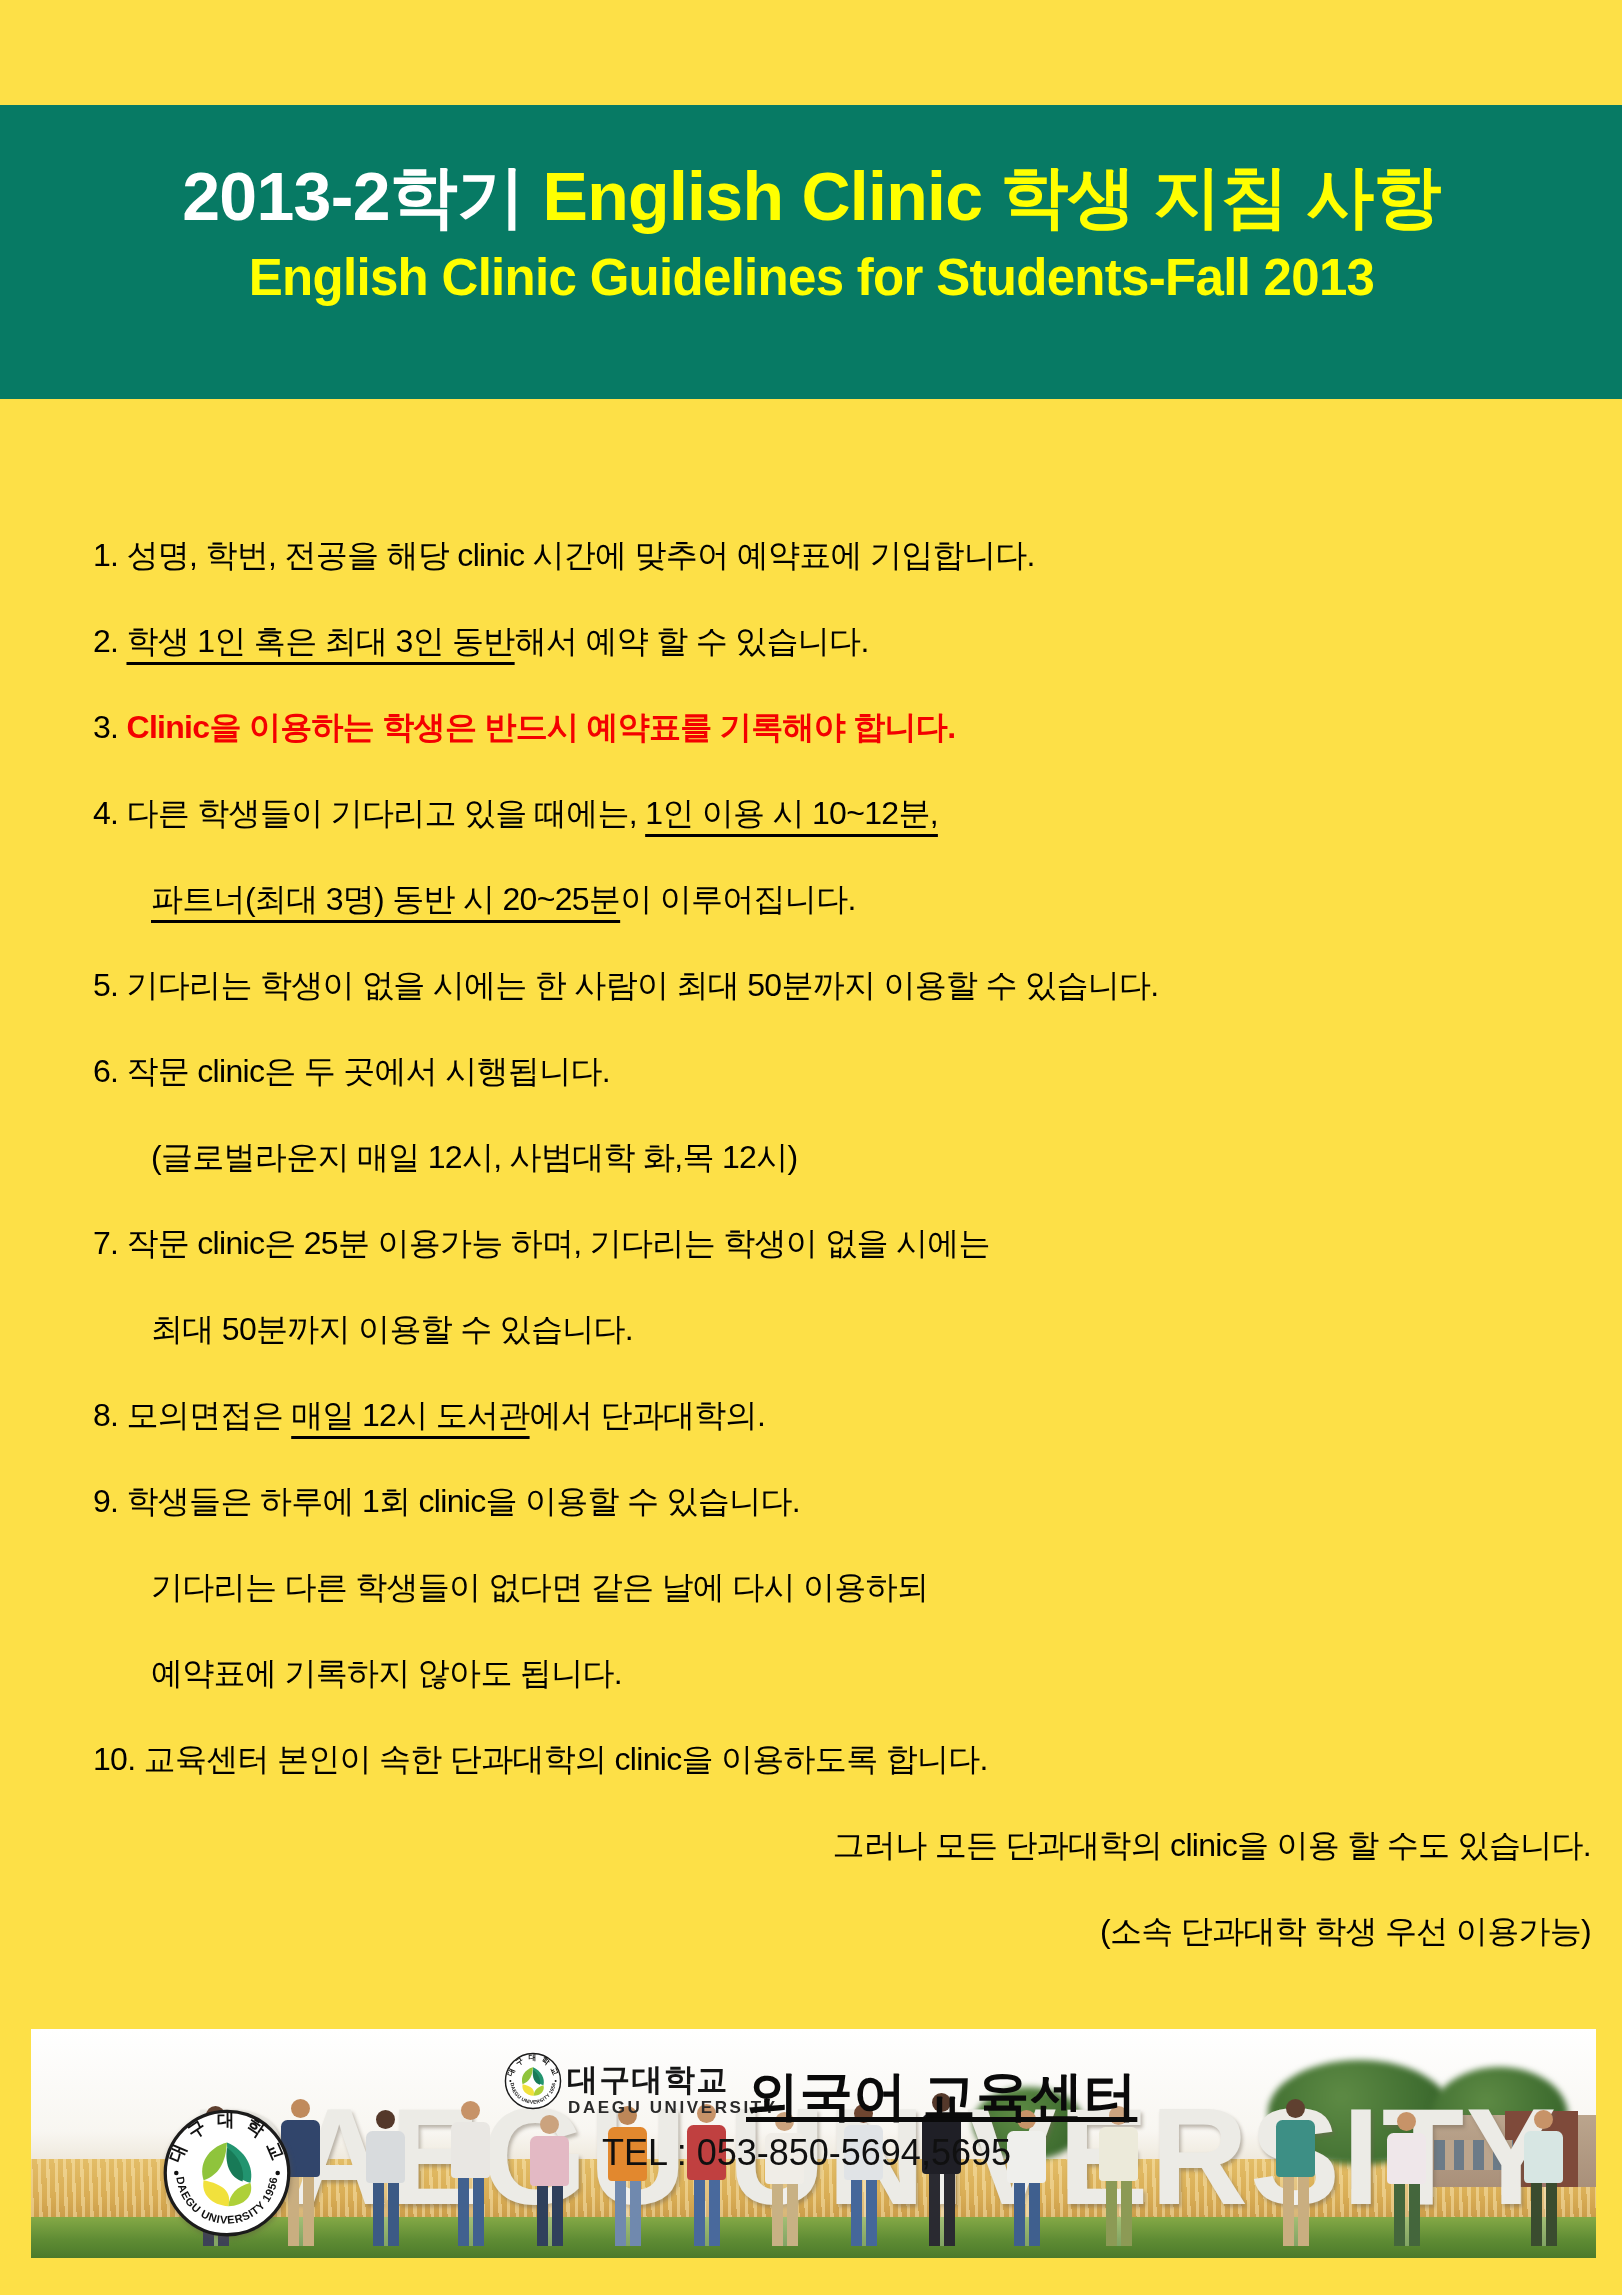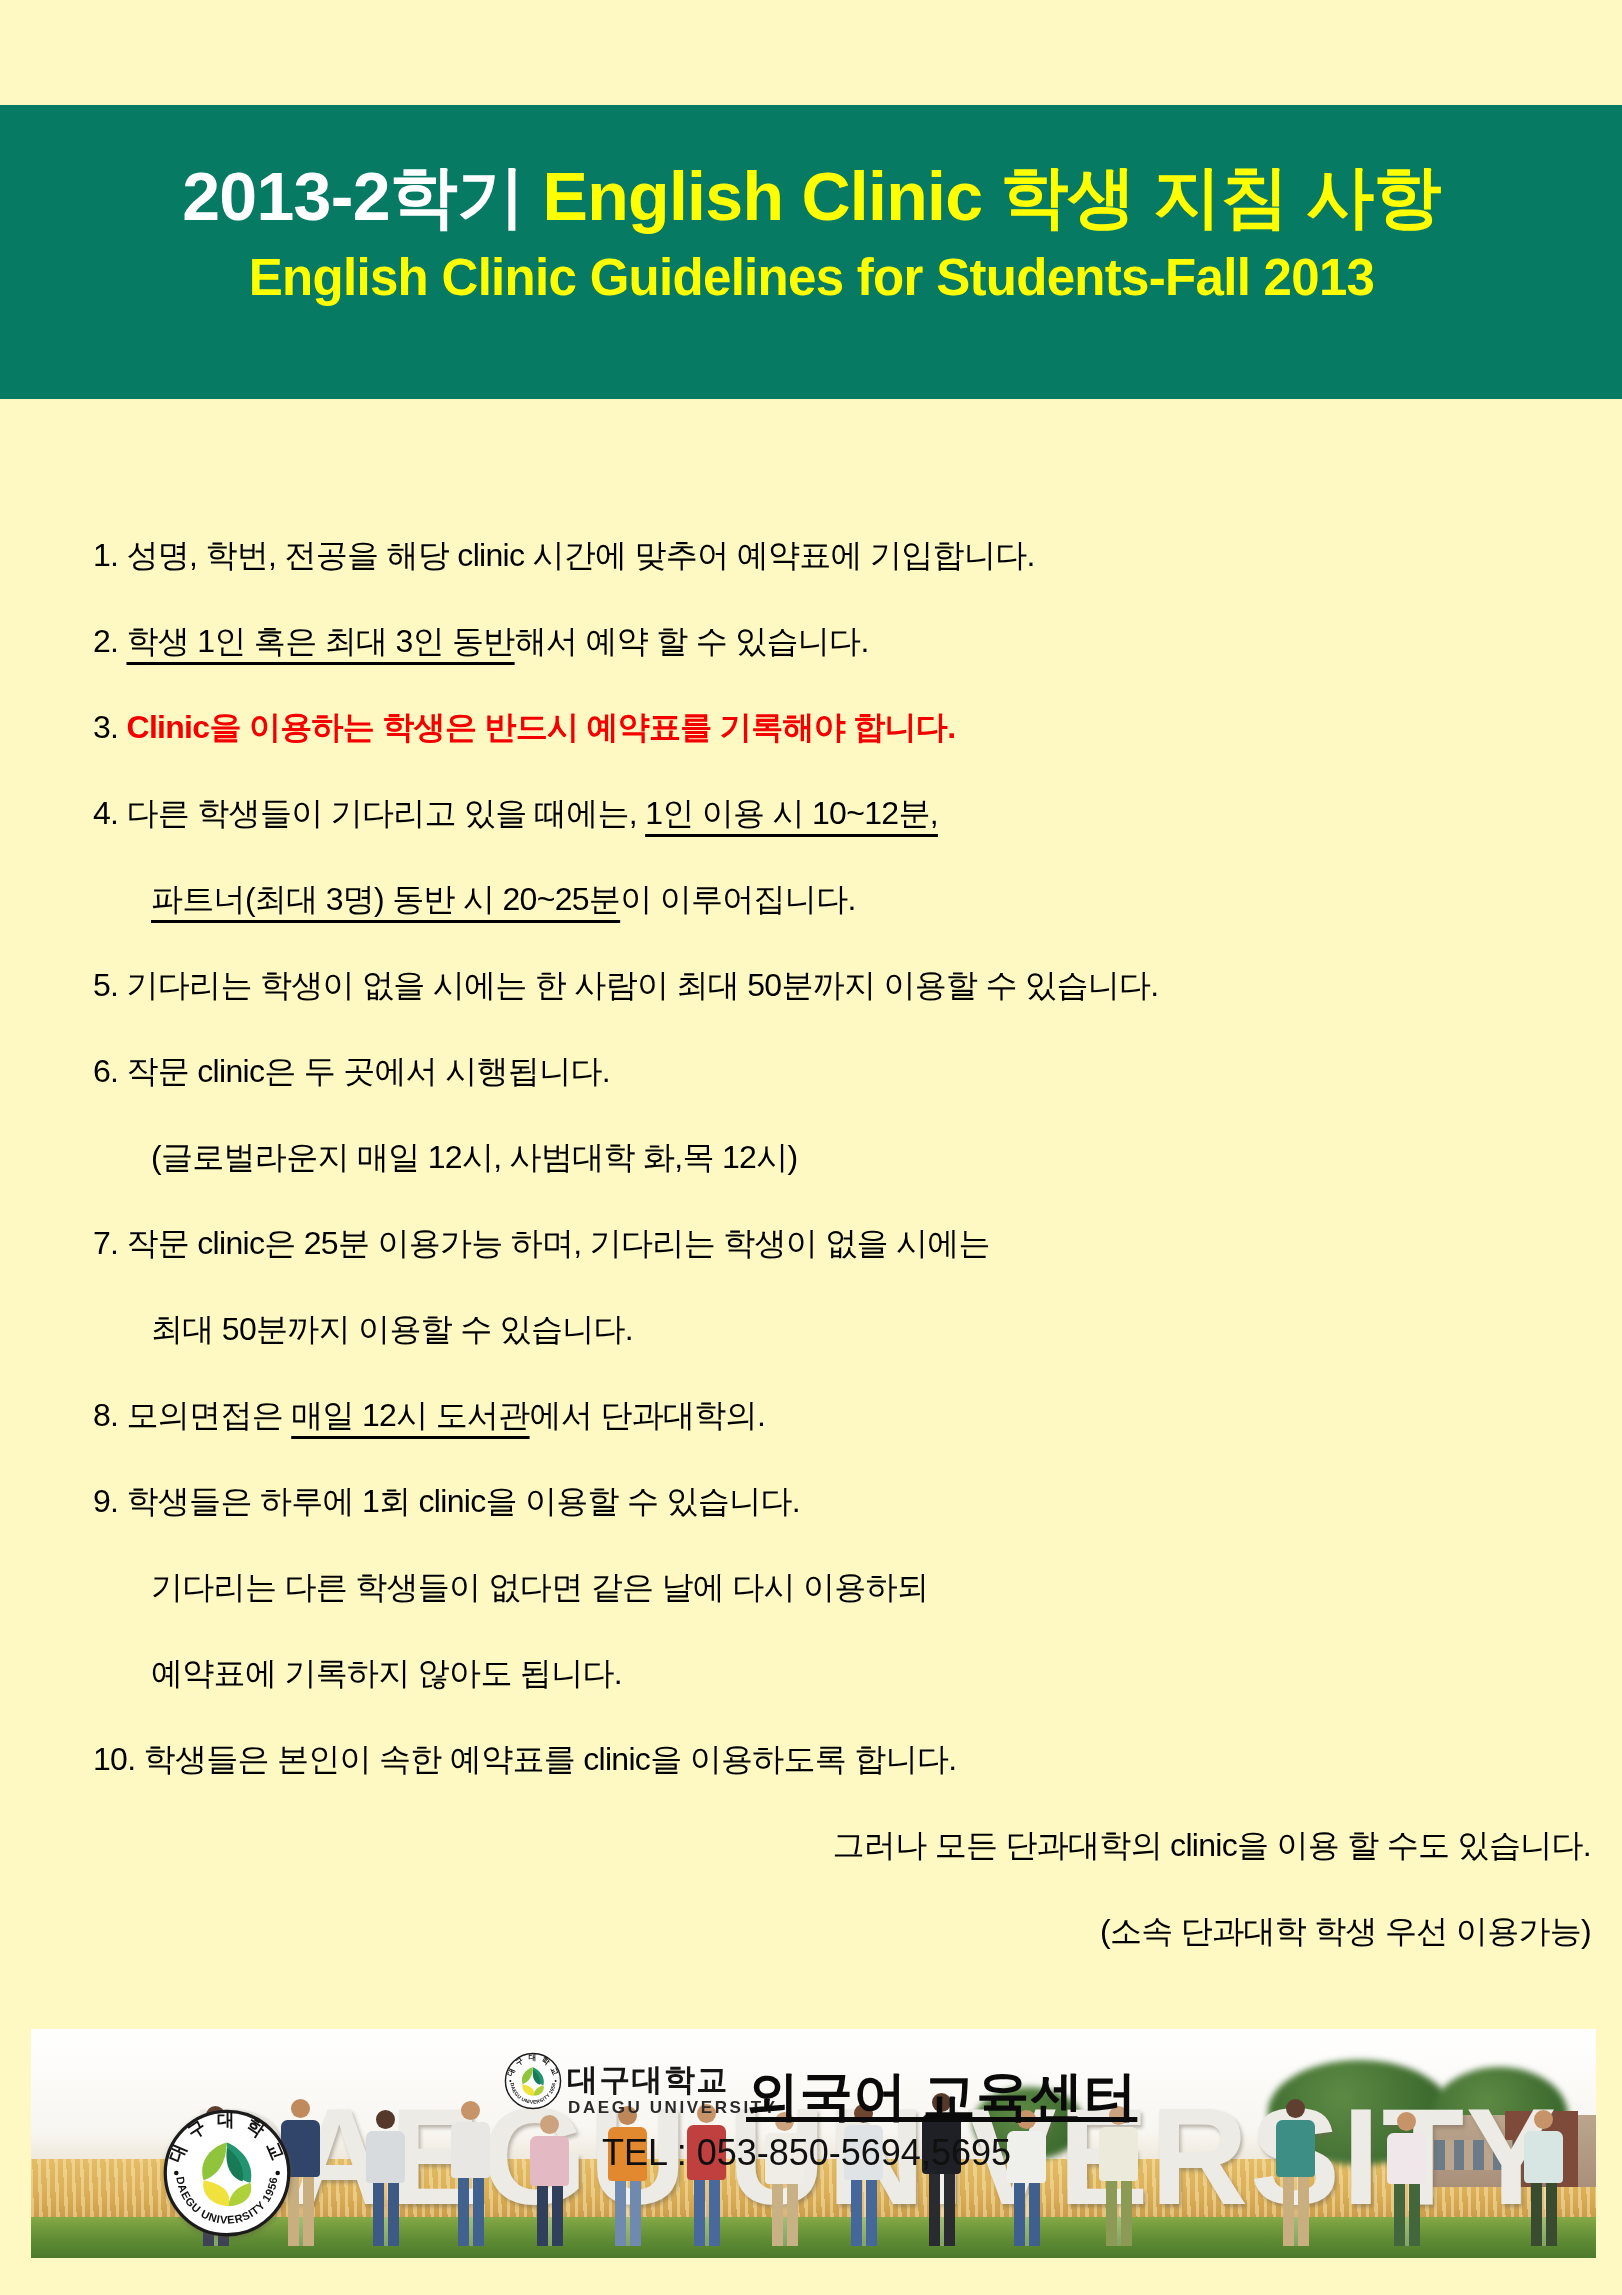--- a/index.html
+++ b/index.html
@@ -1,17 +1,17 @@
 <!DOCTYPE html>
 <html style="font-size:10.5px"><head>
 <meta charset="utf-8">
 <style>
   html,body{margin:0;padding:0;background:#ffffff;}
   .page{
-    position:relative;width:1623px;height:2295px;background:#fef9c3;overflow:hidden;
+    position:relative;width:1623px;height:2295px;background:#fde047;overflow:hidden;
     font-family:"Liberation Sans","DejaVu Sans",sans-serif;color:#000;
   }
   
   .header-band{
     position:absolute;left:0;top:105px;width:1623px;height:294px;
     background:#077a64;text-align:center;
   }
   .title-line{
     margin-top:51px;font-size:68px;font-weight:700;line-height:1.2;
     letter-spacing:-0.7px;white-space:nowrap;
@@ -94,21 +94,21 @@
       <div class="g-line i1"><span class="g-seg u">파트너(최대 3명) 동반 시 20~25분</span><span class="g-seg">이 이루어집니다.</span></div>
       <div class="g-line i0"><span class="g-seg">5. </span><span class="g-seg">기다리는 학생이 없을 시에는 한 사람이 최대 50분까지 이용할 수 있습니다.</span></div>
       <div class="g-line i0"><span class="g-seg">6. </span><span class="g-seg">작문 clinic은 두 곳에서 시행됩니다.</span></div>
       <div class="g-line i1"><span class="g-seg">(글로벌라운지 매일 12시, 사범대학 화,목 12시)</span></div>
       <div class="g-line i0"><span class="g-seg">7. </span><span class="g-seg">작문 clinic은 25분 이용가능 하며, 기다리는 학생이 없을 시에는</span></div>
       <div class="g-line i1"><span class="g-seg">최대 50분까지 이용할 수 있습니다.</span></div>
       <div class="g-line i0"><span class="g-seg">8. </span><span class="g-seg b">모의면접은</span><span class="g-seg"> </span><span class="g-seg u">매일 12시 도서관</span><span class="g-seg">에서 단과대학의.</span></div>
       <div class="g-line i0"><span class="g-seg">9. </span><span class="g-seg b">학생들은 하루에 1회</span><span class="g-seg"> clinic을 이용할 수 있습니다.</span></div>
       <div class="g-line i1"><span class="g-seg">기다리는 다른 학생들이 없다면 같은 날에 다시 이용하되</span></div>
       <div class="g-line i1"><span class="g-seg">예약표에 기록하지 않아도 됩니다.</span></div>
-      <div class="g-line i0"><span class="g-seg">10. </span><span class="g-seg b">학생들은 본인이 속한 예약표를 clinic을 이용하도록 합니다.</span></div>
+      <div class="g-line i0"><span class="g-seg">10. </span><span class="g-seg b">교육센터 본인이 속한 단과대학의 clinic을 이용하도록 합니다.</span></div>
       <div class="g-line i2"><span class="g-seg">그러나 모든 단과대학의 clinic을 이용 할 수도 있습니다.</span></div>
       <div class="g-line i2"><span class="g-seg">(소속 단과대학 학생 우선 이용가능)</span></div>
     </div>
 
   <div class="yellow-square"></div>
 
   <div class="photo">
     <div class="wheat"></div>
     <div class="grass"></div>
     <div class="tree t1"></div>

